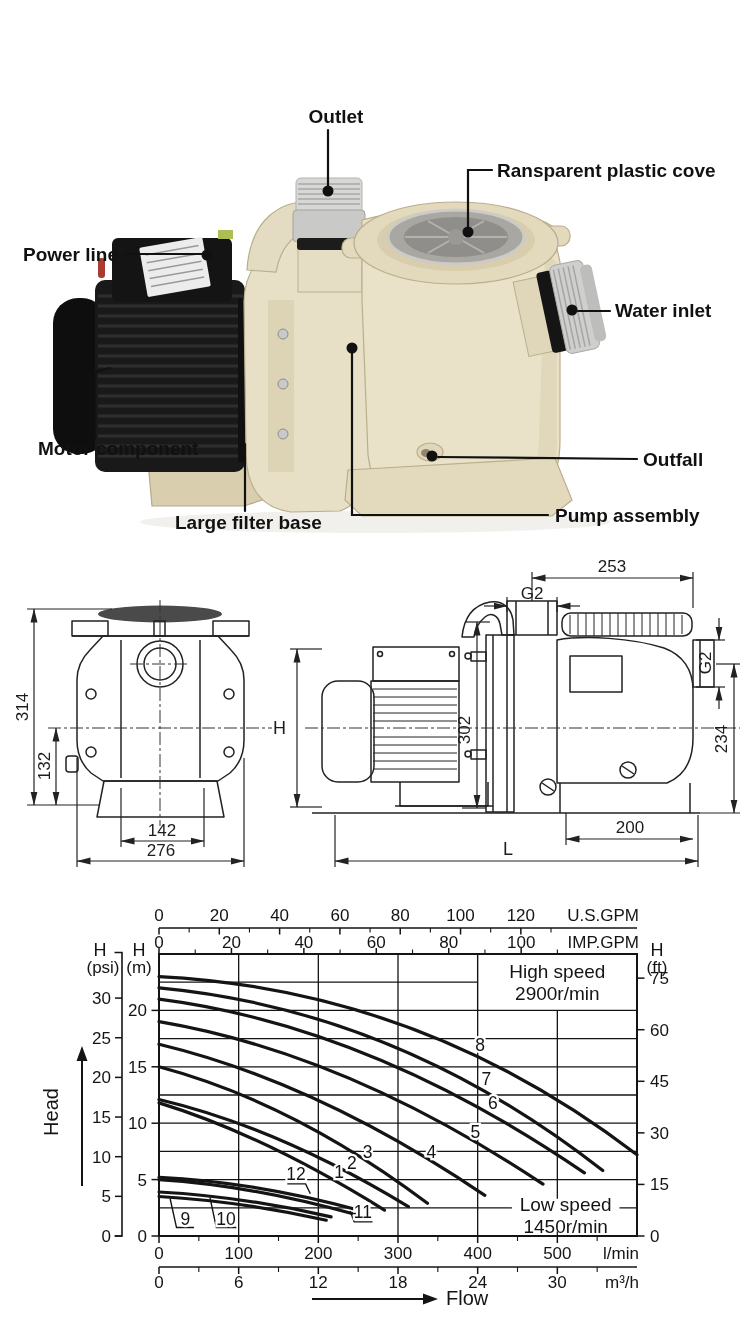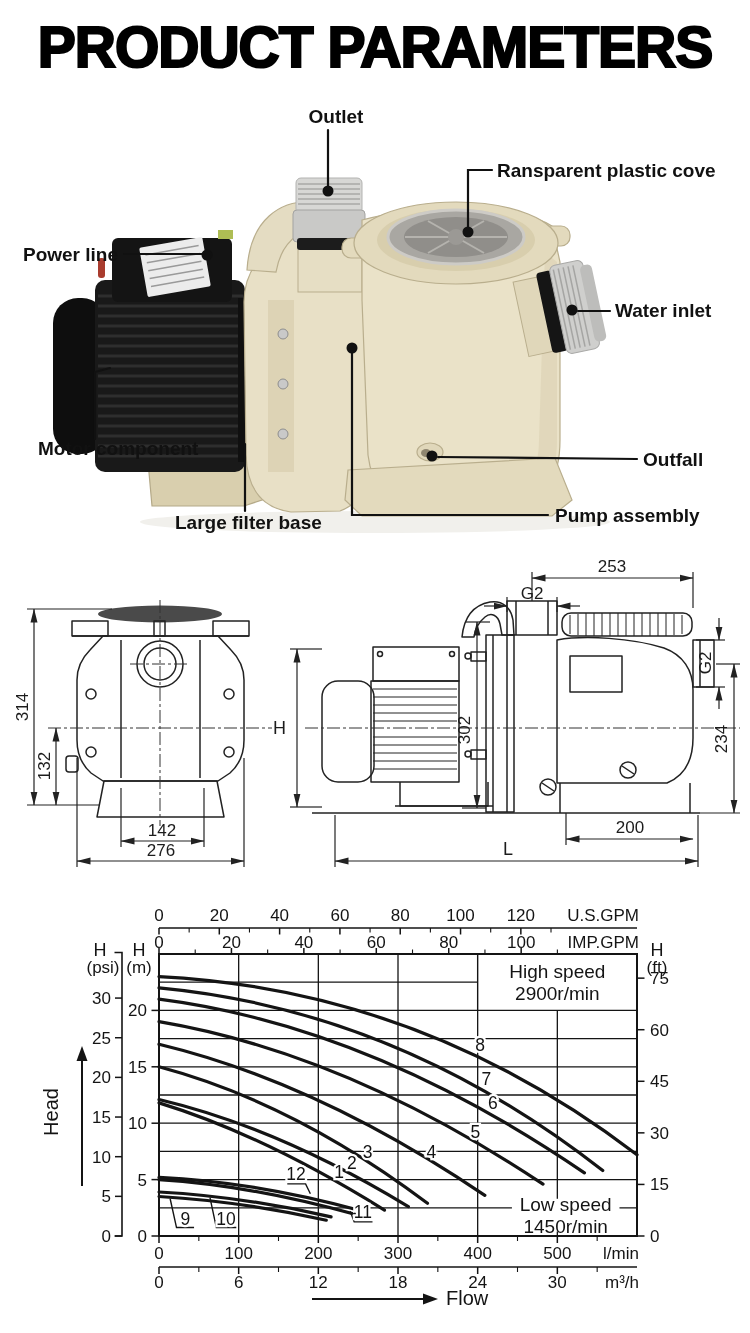--- a/index.html
+++ b/index.html
@@ -12,21 +12,20 @@
   svg text{font-family:"Liberation Sans",sans-serif;}
   .callout-text{font-size:19px;font-weight:bold;fill:#111;}
   .dim-text{font-size:17px;fill:#1c1c1c;}
   .dim-big{font-size:18px;fill:#1c1c1c;}
 </style>
 </head>
 <body>
 
 <div id="page">
 
-  <div id="title">PRODUCT PARAMETERS</div>
 
   <svg class="sec" style="top:95px" width="750" height="460" viewBox="0 95 750 460">
 
     <g>
       <ellipse cx="375" cy="522" rx="235" ry="11" fill="#f1f0ec"></ellipse>
 
       <g>
         <path d="M145,428 L262,428 L268,498 L244,506 L152,506 Z" fill="#d9cfae" stroke="#b4a988" stroke-width="1.2"></path>
         <path d="M232,452 L250,439 L253,454 L270,442 L273,457 L290,446 L293,461 L310,452" fill="none" stroke="#8a8166" stroke-width="2"></path>
       </g>

